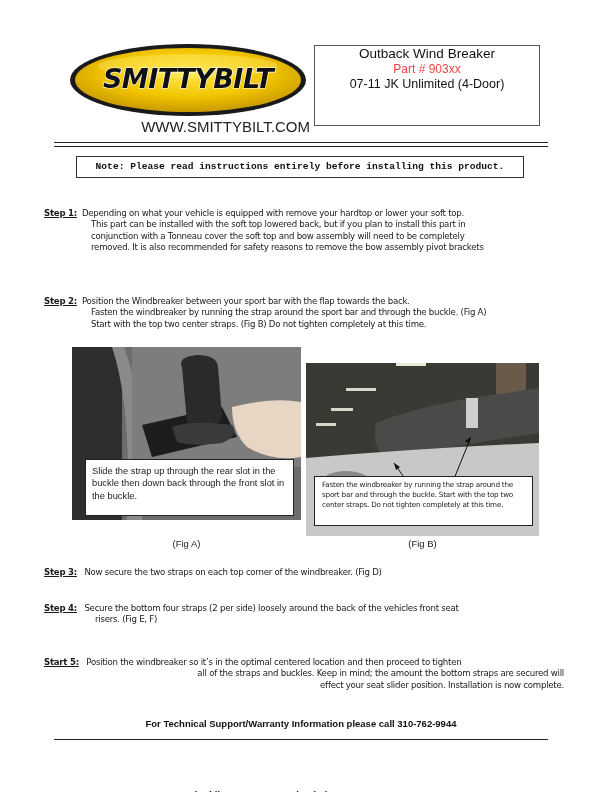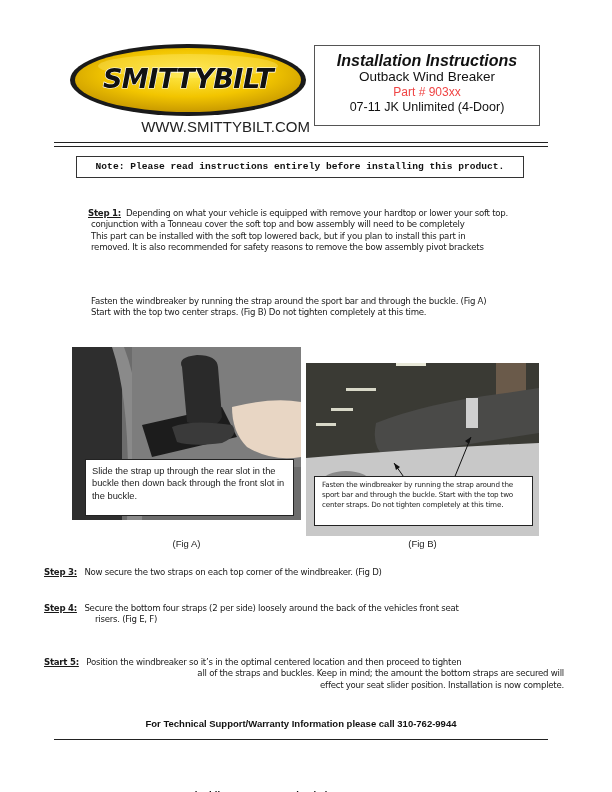--- a/index.html
+++ b/index.html
@@ -22,21 +22,21 @@
   #rule-2 { left:54px; top:146px; width:494px; height:0; border-top:1px solid #222; }
 
   
   #note-box { left:76px; top:156px; width:448px; height:22px; border:1px solid #333; box-sizing:border-box; text-align:center; font-family:Liberation Mono, monospace; font-weight:bold; font-size:9.6px; line-height:20px; color:#111; }
 
   
   .step { font-family:"DejaVu Sans", sans-serif; font-size:8.6px; line-height:11.3px; color:#1a1a1a; letter-spacing:-0.25px; }
   .step .lbl { font-weight:bold; text-decoration:underline; }
   .step .body { display:block; }
   #step1 { left:44px; top:208px; width:520px; }
-  #step1 .first { display:block;margin-left:44px; }
+  #step1 .first { display:block; }
   #step1 .rest { display:block; padding-left:47px; }
   #step2 { left:44px; top:296px; width:520px; }
   #step2 .rest { display:block; padding-left:47px; }
   #step3 { left:44px; top:567px; width:520px; }
   #step4 { left:44px; top:603px; width:520px; }
   #step4 .rest { display:block; padding-left:51px; }
   #step5 { left:44px; top:657px; width:520px; }
   #step5 .rest { display:block; padding-left:51px;text-align:right; }
 
   
@@ -69,39 +69,39 @@
     </defs>
     <ellipse cx="120" cy="38" rx="118" ry="36" fill="#1a1a1a"></ellipse>
     <ellipse cx="120" cy="38" rx="113" ry="32" fill="url(#yg)"></ellipse>
     <ellipse cx="120" cy="24" rx="90" ry="12" fill="#ffef7a" opacity="0.35"></ellipse>
     <text x="120" y="46" text-anchor="middle" font-family="DejaVu Sans, sans-serif" font-weight="bold" font-style="italic" font-size="27" fill="#111" stroke="#fff" stroke-width="1.2" paint-order="stroke" letter-spacing="-0.5">SMITTYBILT</text>
   </svg>
 </div>
 <div class="abs" id="logo-url">WWW.SMITTYBILT.COM</div>
 
 <div class="abs" id="title-box">
-  <div class="t1">Installation Instructions</div>
   <div class="t2">Outback Wind Breaker</div>
   <div class="t3">Part # 903xx</div>
   <div class="t4">07-11 JK Unlimited (4-Door)</div>
 </div>
 
 <div class="abs" id="rule-1"></div>
 <div class="abs" id="rule-2"></div>
 
 <div class="abs" id="note-box">Note: Please read instructions entirely before installing this product.</div>
 
 <div class="abs step" id="step1">
   <span class="first"><span class="lbl">Step 1:</span>&nbsp; <span>Depending on what your vehicle is equipped with remove your hardtop or lower your soft top.</span></span>
+  <span class="rest">This part can be installed with the soft top lowered back, but if you plan to install this part in</span>
   <span class="rest">conjunction with a Tonneau cover the soft top and bow assembly will need to be completely</span>
-  <span class="rest">This part can be installed with the soft top lowered back, but if you plan to install this part in</span>
   <span class="rest">removed. It is also recommended for safety reasons to remove the bow assembly pivot brackets</span>
 </div>
 
 <div class="abs step" id="step2">
+  <span class="body"><span class="lbl">Step 2:</span>&nbsp; <span>Position the Windbreaker between your sport bar with the flap towards the back.</span></span>
   <span class="rest">Fasten the windbreaker by running the strap around the sport bar and through the buckle. (Fig A)</span>
   <span class="rest">Start with the top two center straps. (Fig B) Do not tighten completely at this time.</span>
 </div>
 
 <div class="fig" id="fig-a">
   <svg width="229" height="173" viewBox="0 0 229 173">
     <rect width="229" height="173" fill="#6c6c6c"></rect>
     <rect x="0" y="0" width="50" height="173" fill="#2e2e2e"></rect>
     <path d="M40 0 Q60 60 55 173 L70 173 Q75 60 52 0 Z" fill="#8a8a8a"></path>
     <rect x="60" y="0" width="169" height="120" fill="#7d7d7d"></rect>

